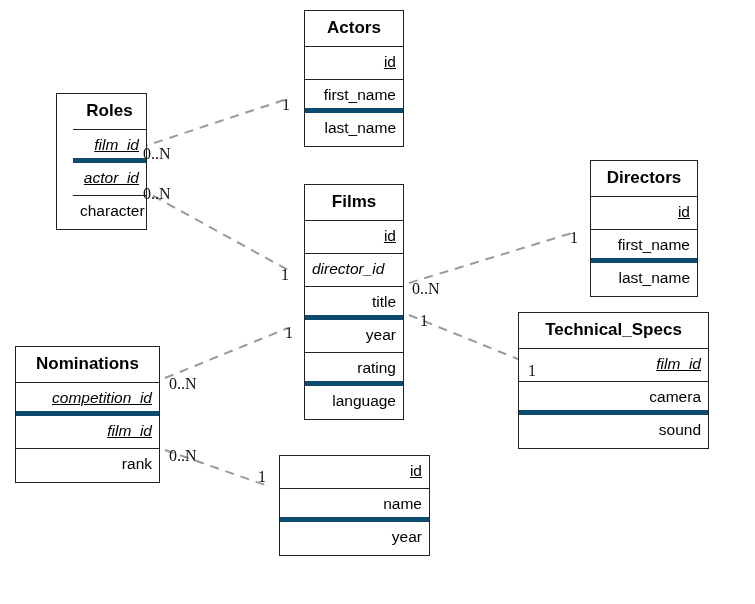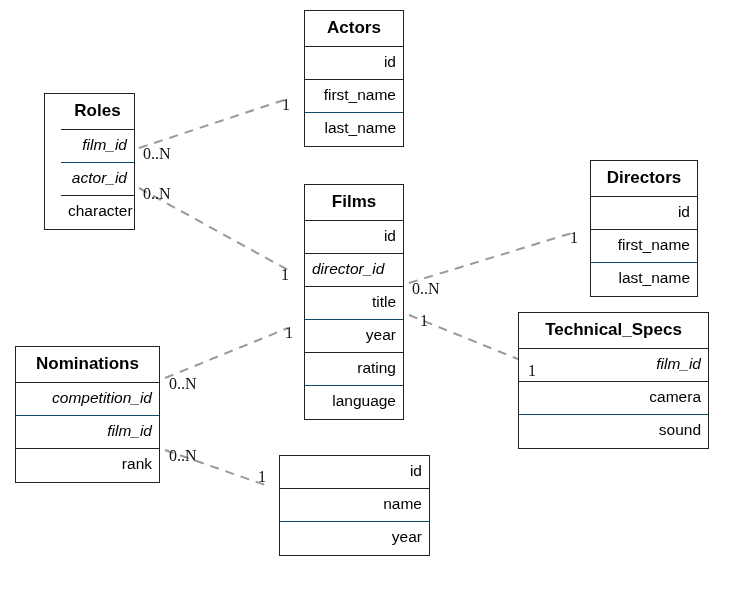--- a/index.html
+++ b/index.html
@@ -42,33 +42,33 @@
     white-space: nowrap;
     overflow: hidden;
   }
   .entity .attr {
     box-sizing: border-box;
     height: 33px;
     line-height: 30px;
     font-size: 15.5px;
     color: #000000;
     padding: 0 7px;
-    border-bottom: 1px solid #0c4a6e;
+    border-bottom: 5px solid #0c4a6e;
     background: #ffffff;
     white-space: nowrap;
     overflow: hidden;
   }
   .entity .attr:last-child {
     border-bottom: none;
   }
   .entity .attr.right { text-align: right; }
   .entity .attr.left  { text-align: left; }
   .entity .attr.key-sep { border-bottom: 1.6px solid #222222; }
   .entity .attr .ital { font-style: italic; }
-  .entity .attr .und  { }
+  .entity .attr .und  { text-decoration: underline; }
   .card {
     position: absolute;
     font-family: "Liberation Serif", serif;
     font-size: 16px;
     color: #111111;
     white-space: nowrap;
   }
 </style>
 </head>
 <body>
@@ -82,21 +82,21 @@
       <line x1="165" y1="378" x2="288" y2="328" stroke="#999999" stroke-width="2" stroke-dasharray="9,7"></line>
       <line x1="165" y1="450" x2="268" y2="486" stroke="#999999" stroke-width="2" stroke-dasharray="9,7"></line>
     </svg>
   <div id="entity-layer">
       <div class="entity" style="left: 304px; top: 10px; width: 100px; border-color: rgb(34, 34, 34);">
         <div class="title">Actors</div>
         <div class="attr right key-sep"><span class="und">id</span></div>
         <div class="attr right"><span class="">first_name</span></div>
         <div class="attr right"><span class="">last_name</span></div>
       </div>
-      <div class="entity" style="left: 44px; top: 93px; width: 91px; border-color: rgb(34, 34, 34); padding-left: 16px;">
+      <div class="entity" style="left: 56px; top: 93px; width: 91px; border-color: rgb(34, 34, 34); padding-left: 16px;">
         <div class="title">Roles</div>
         <div class="attr right"><span class="ital und">film_id</span></div>
         <div class="attr right key-sep"><span class="ital und">actor_id</span></div>
         <div class="attr right"><span class="">character</span></div>
       </div>
       <div class="entity" style="left: 590px; top: 140px; width: 108px; border-color: rgb(34, 34, 34); margin-top: 20px;">
         <div class="title">Directors</div>
         <div class="attr right key-sep"><span class="und">id</span></div>
         <div class="attr right"><span class="">first_name</span></div>
         <div class="attr right"><span class="">last_name</span></div>

